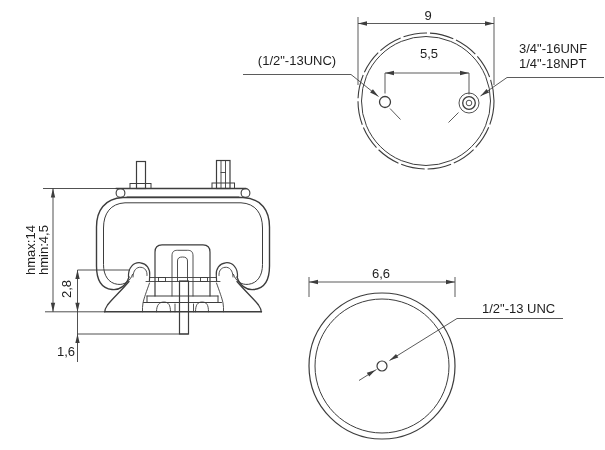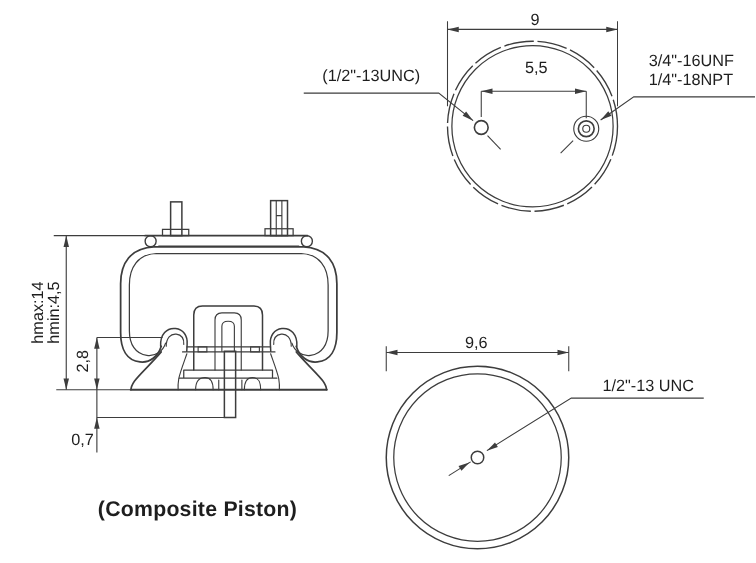--- a/index.html
+++ b/index.html
@@ -168,21 +168,20 @@
 
   <div class="lbl" style="left:519px;top:56.5px;">1/4"-18NPT</div>
 
   <div class="lbl rot" style="left:37px;top:250px;">
     <div>hmax:14</div>
     <div>hmin:4,5</div>
   </div>
 
   <div class="lbl rot" style="left:67px;top:289px;">2,8</div>
 
-  <div class="lbl ctr" style="left:66px;top:345px;">0,7</div>
+  <div class="lbl ctr" style="left:66px;top:345px;">1,6</div>
 
-  <div class="lbl ctr" style="left:381px;top:267px;">9,6</div>
+  <div class="lbl ctr" style="left:381px;top:267px;">6,6</div>
 
   <div class="lbl" style="left:482px;top:302px;">1/2"-13 UNC</div>
 
-  <div class="lbl ctr caption" style="left:158px;top:399px;">(Composite Piston)</div>
 
 </div>
 
 </body></html>

